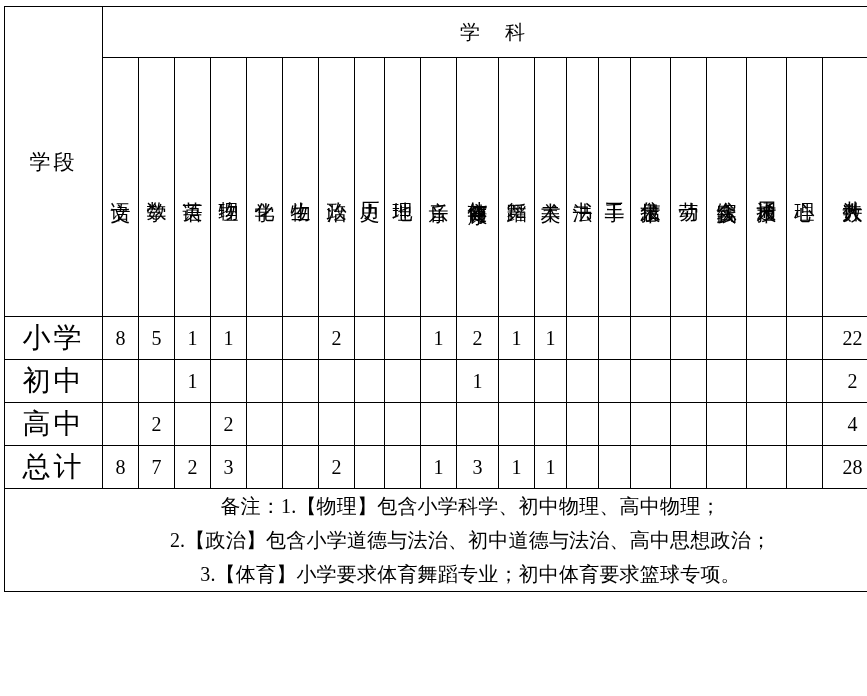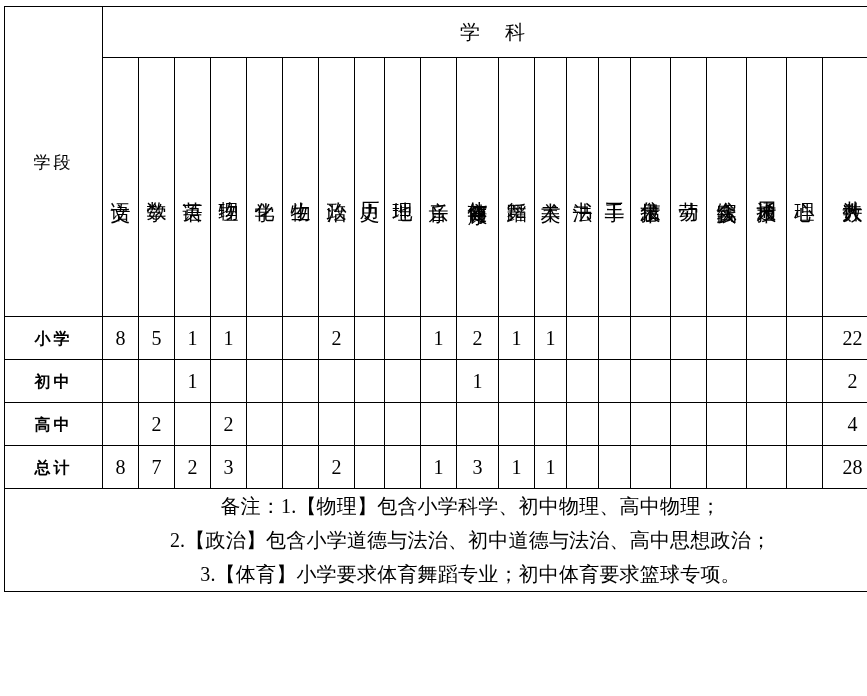--- a/index.html
+++ b/index.html
@@ -38,21 +38,21 @@
   .corner-blank {
     width: 98px;
   }
   .group-header {
     height: 50px;
     font-size: 21px;
     letter-spacing: 10px;
     text-indent: 10px;
   }
   .stage-header {
-    font-size: 17px;
+    font-size: 21px;
     letter-spacing: 3px;
     text-indent: 3px;
   }
   .vcol {
     writing-mode: vertical-rl;
     text-orientation: upright;
     -webkit-writing-mode: vertical-rl;
     line-height: 1.05;
     font-size: 20px;
     letter-spacing: 1px;
@@ -69,24 +69,23 @@
     display: flex;
     align-items: center;
     justify-content: center;
     height: 100%;
   }
   .data-row td {
     height: 42px;
     font-size: 20px;
   }
   .row-label {
-    font-size: 16px;
+    font-size: 28px;
     letter-spacing: 3px;
     text-indent: 3px;
-    font-weight: bold;
   }
   .notes-cell {
     text-align: left;
     padding: 10px 0 12px 0;
     font-size: 19px;
     line-height: 1.0;
   }
   .note-line {
     padding: 7px 0 7px 54px;
     white-space: nowrap;

